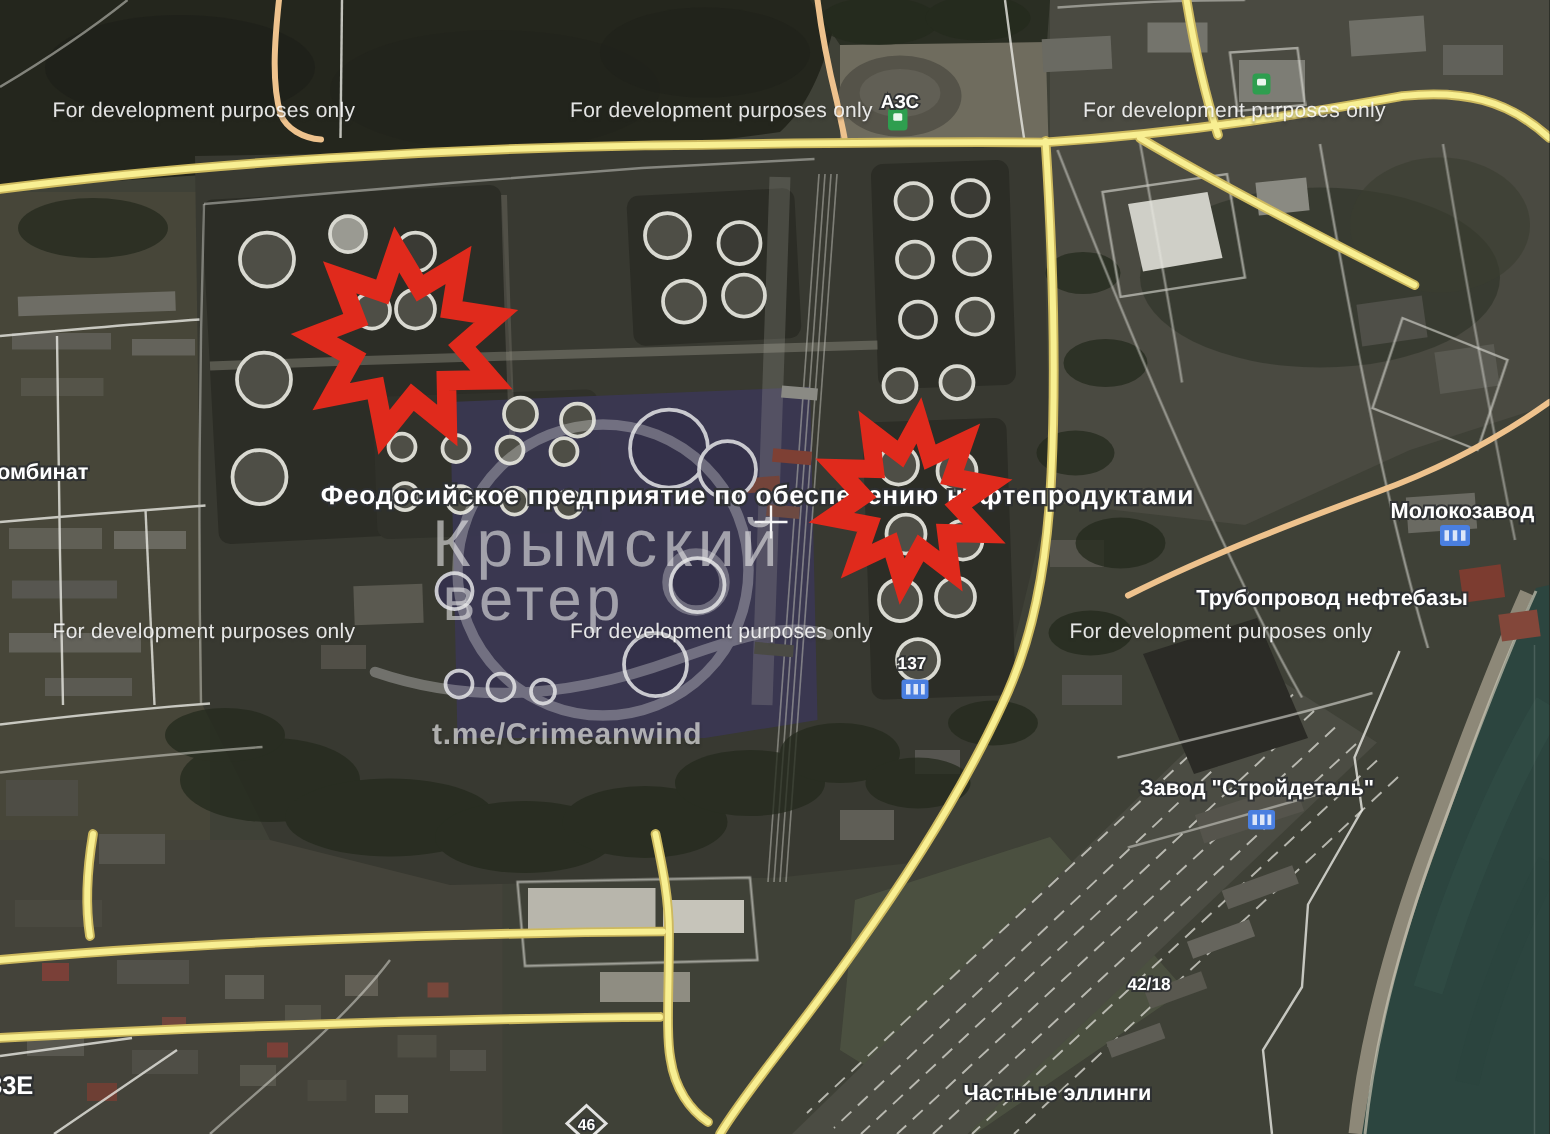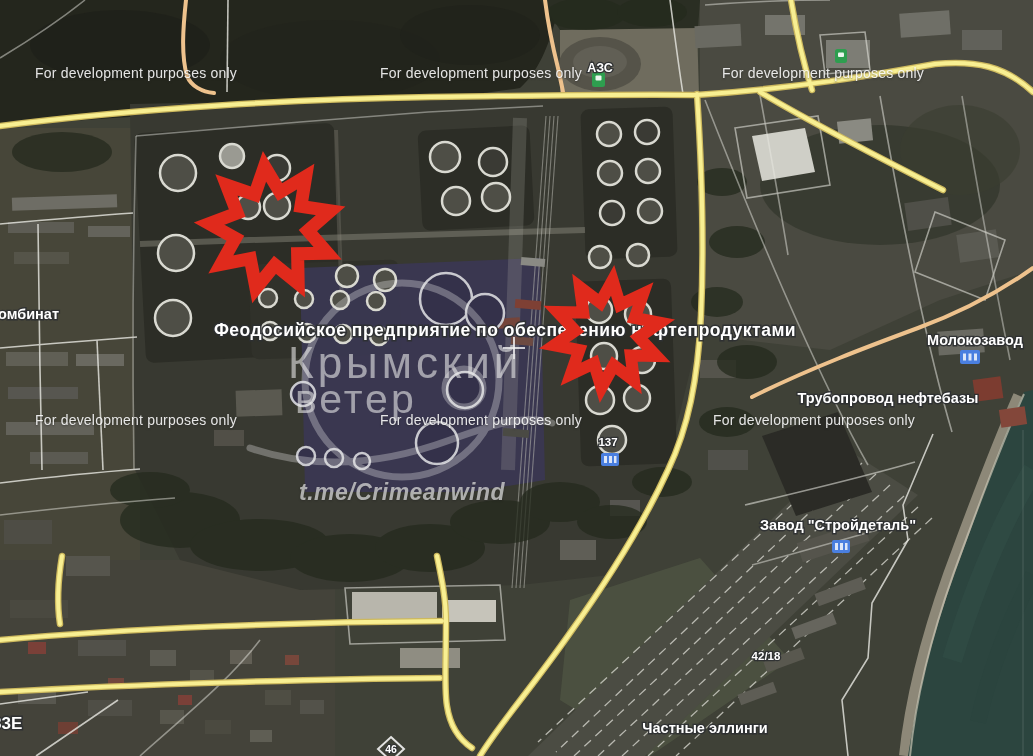--- a/index.html
+++ b/index.html
@@ -6,23 +6,23 @@
   .stage{position:relative;width:1033px;height:756px;overflow:hidden;
          font-family:"Liberation Sans",sans-serif;background:#3f4137;}
   .stage svg.map{position:absolute;left:0;top:0;}
   .wm{position:absolute;z-index:6;color:rgba(255,255,255,.88);font-size:14px;
       letter-spacing:.2px;white-space:nowrap;
       text-shadow:0 1px 2px rgba(40,40,40,.55);}
   .brand{position:absolute;z-index:6;white-space:nowrap;font-weight:300;
          color:rgba(232,232,232,.60);}
   .brand.l1{left:288px;top:338px;font-size:44px;letter-spacing:4px;}
   .brand.l2{left:295px;top:376px;font-size:41px;letter-spacing:3px;}
-  .tg{position:absolute;z-index:6;left:299px;top:479px;font-size:23px;font-weight:bold;
+  .tg{position:absolute;z-index:6;left:288px;top:479px;font-size:20px;font-weight:bold;
       letter-spacing:.5px;color:rgba(212,212,212,.78);white-space:nowrap;
-      text-shadow:0 1px 2px rgba(30,30,30,.35);font-style:italic;}
+      text-shadow:0 1px 2px rgba(30,30,30,.35);}
   .lbl{paint-order:stroke;stroke:#2e3032;stroke-opacity:.92;fill:#ffffff;
        font-weight:bold;font-family:"Liberation Sans",sans-serif;}
 </style>
 </head>
 <body>
 
 <div class="stage">
 
 <svg class="map" width="1033" height="756" viewBox="0 0 1033 756">
 

